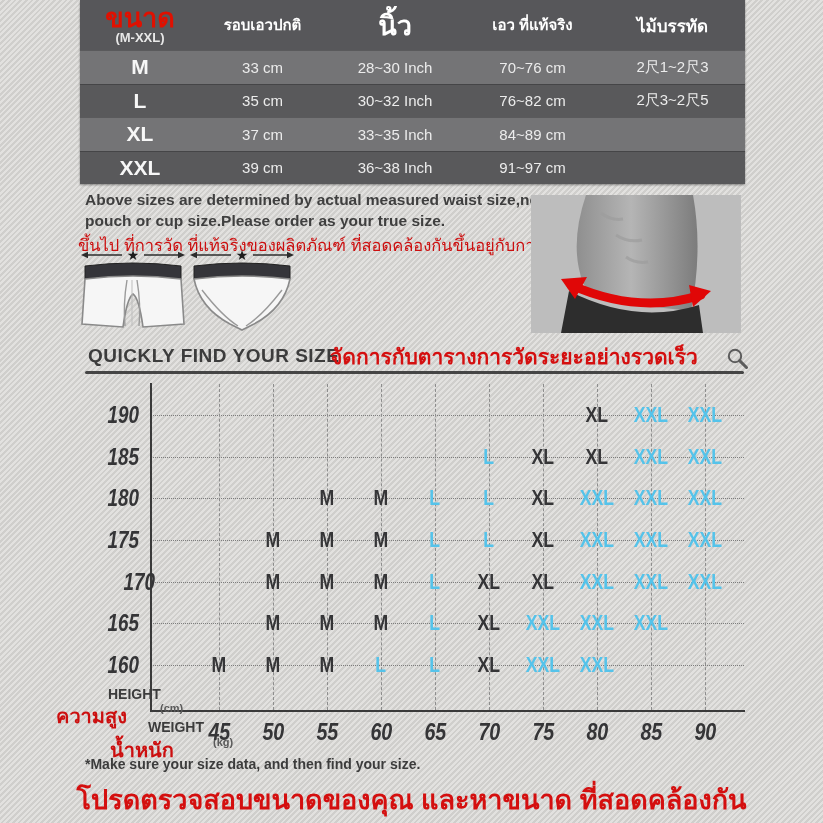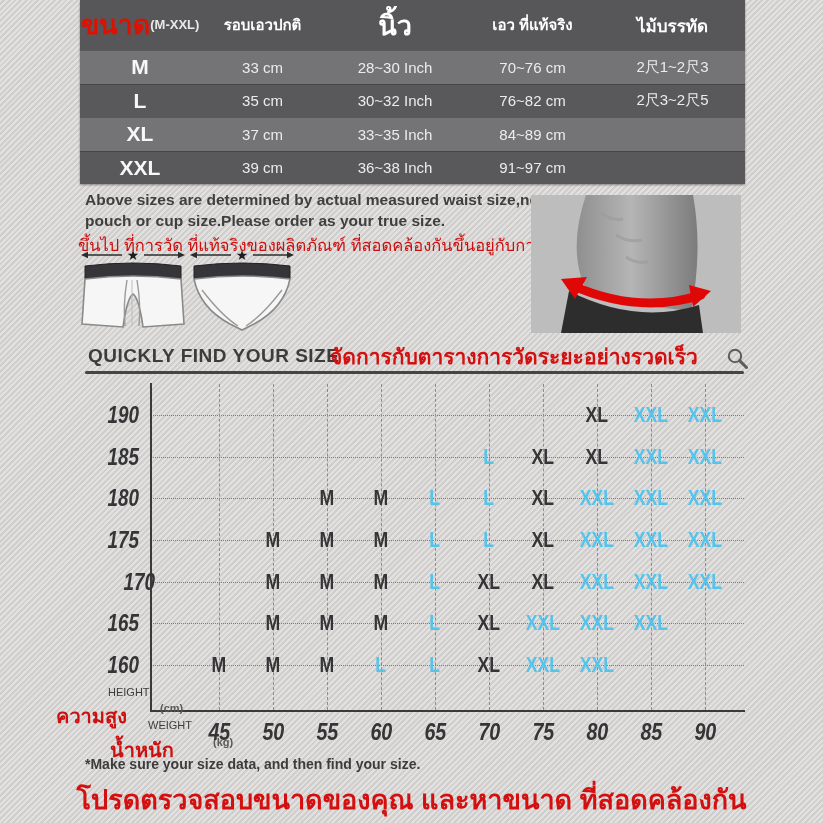--- a/index.html
+++ b/index.html
@@ -9,21 +9,21 @@
     background-image:repeating-linear-gradient(135deg, rgba(255,255,255,.28) 0 2px, rgba(0,0,0,.035) 2px 4px);
     font-family:"Liberation Sans","DejaVu Sans",sans-serif;
   }
   
   .size-table{position:absolute;left:80px;top:0;width:665px;height:184px;box-shadow:0 1px 2px rgba(0,0,0,.4);}
   .thead{display:flex;height:50px;background:#57575a;align-items:center;}
   .trow{display:flex;height:33.5px;align-items:center;border-top:1px solid rgba(0,0,0,.22);box-sizing:border-box;}
   .trow.light{background:#747476;}
   .trow.dark{background:#59595b;}
   .th,.td{display:flex;align-items:center;justify-content:center;text-align:center;}
-  .c1{width:120px;flex-direction:row;}
+  .c1{width:120px;flex-direction:column;}
   .c2{width:125px;}
   .c3{width:140px;}
   .c4{width:135px;}
   .c5{width:145px;}
   .red{color:#ffffff;font-weight:bold;font-size:15px;}
   .h-main{color:#e01000;font-weight:bold;font-size:27px;line-height:26px;}
   .h-sub{color:#e8e8e8;font-size:13px;font-weight:bold;line-height:14px;}
   .th.big{font-size:27px;}
   .th.c5{font-size:17px;}
   .td{color:#ececec;font-size:15px;}
@@ -45,21 +45,21 @@
   .chart{position:absolute;left:0;top:380px;width:823px;height:376px;}
   .axis-y{position:absolute;left:150px;top:3px;width:2px;height:329px;background:#3a3a3a;}
   .axis-x{position:absolute;left:150px;top:330px;width:595px;height:2px;background:#3a3a3a;}
   .gl-h{position:absolute;height:0;border-top:1.5px dotted #7d7d7d;}
   .gl-v{position:absolute;width:0;border-left:1.5px dashed #8d8d8d;}
   .ylab,.xlab{position:absolute;color:#353537;font-weight:bold;font-style:italic;}
   .ylab{width:58px;text-align:right;font-size:23px;}
   .xlab{width:56px;text-align:center;font-size:24px;}
   .ylab span,.xlab span,.letter span{display:inline-block;transform:scaleX(.82);}
   .letter{position:absolute;width:56px;text-align:center;font-size:21.5px;font-weight:bold;line-height:24px;}
-  .axis-cap-en{position:absolute;color:#3c3c3c;font-weight:normal;font-size:11px;}
+  .axis-cap-en{position:absolute;color:#3c3c3c;font-weight:bold;font-size:14px;}
   .axis-cap-th{position:absolute;color:#cc0f0f;font-weight:bold;font-size:20px;}
   .axis-cap-unit{position:absolute;color:#5a5a5a;font-size:11px;font-weight:bold;}
   
   .footnote{position:absolute;left:85px;top:756px;color:#3c3c3c;font-size:14px;font-weight:bold;}
   .thai-footer{position:absolute;left:0;top:778px;width:823px;text-align:center;color:#d40f0f;font-size:27px;font-weight:bold;}
 </style>
 </head>
 <body>
 
 <div class="canvas">

